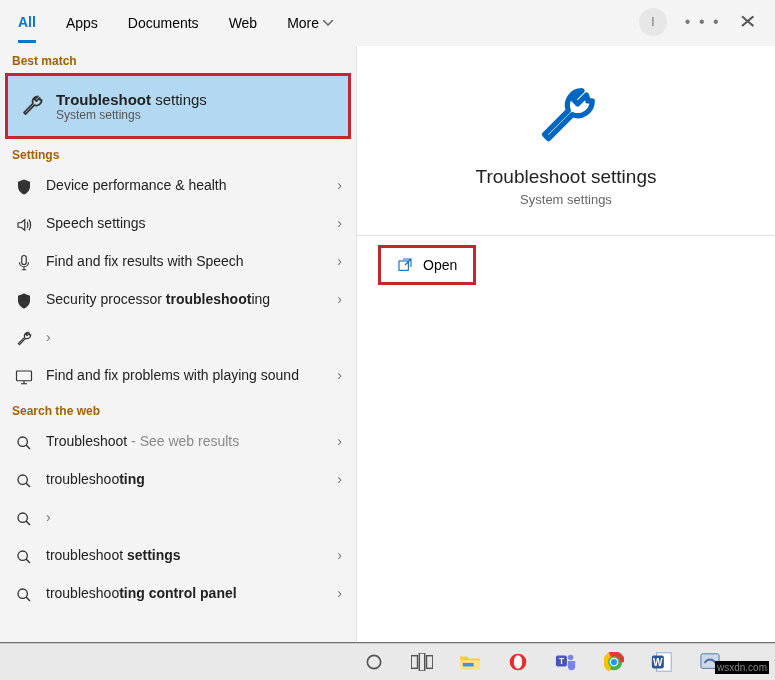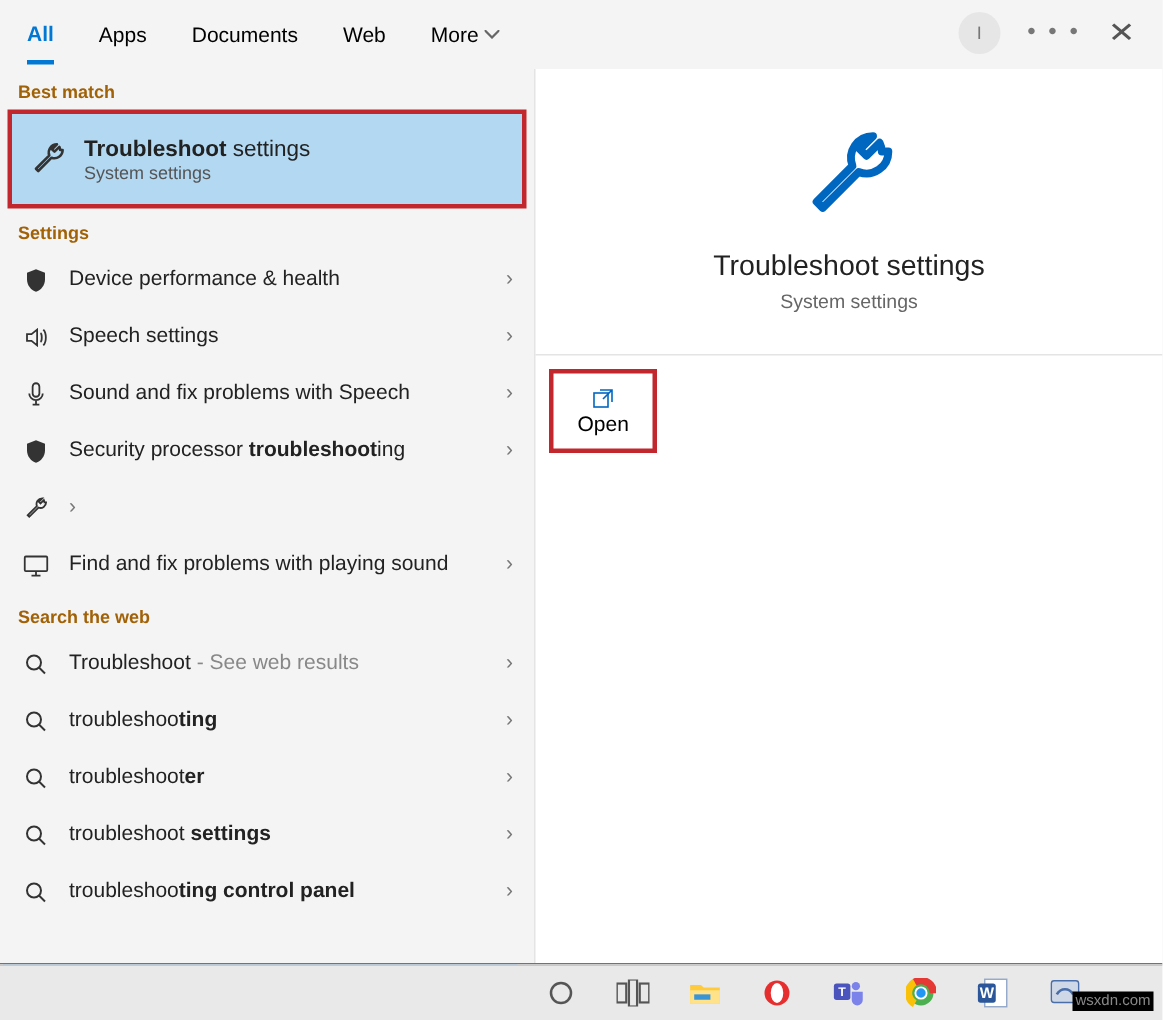--- a/index.html
+++ b/index.html
@@ -25,21 +25,21 @@
     .row { display: flex; padding: 9px 14px; gap: 12px; cursor:pointer; }
     .row-icon { width: 20px; height:20px; display:flex; align-items:center; justify-content:center; color:#333; flex-shrink:0; }
     .row-text { flex: 1; font-size: 14px; color:#222; line-height:1.25; }
     .row .chev { color:#777; font-size:14px; }
     .row-text .muted { color:#888; }
     .hero { text-align:center; padding: 28px 10px 16px; }
     .hero-icon { margin: 8px auto 10px; }
     .hero-title { font-size: 19px; color:#222; margin-top:6px; }
     .hero-sub { font-size: 13px; color:#666; margin-top:4px; }
     .divider { height:1px; background:#e4e4e4; margin: 12px 0; }
-    .open-btn { display:inline-flex; align-items:center; margin-left: 12px; padding:9px 16px; outline:3px solid #c1272d; font-size:14px; cursor:pointer;flex-direction:column; }
+    .open-btn { display:inline-flex; align-items:center; gap:10px; margin-left: 24px; padding:9px 16px; outline:3px solid #c1272d; font-size:14px; cursor:pointer; }
     .open-btn svg { flex-shrink:0; }
     .search-box { position:absolute; left:2px; bottom:2px; width:343px; height:35px; border:2px solid #0078d4; display:flex; align-items:center; gap:8px; padding:0 10px; background:#fff; }
     .search-box .txt { font-size:15px; color:#222; }
     .search-box .txt .muted { color:#aaa; }
     .search-box .caret { width:1px; height:18px; background:#222; animation:blink 1s infinite; }
     @keyframes blink { 50% { opacity:0; } }
     .taskbar { position:absolute; left:0; right:0; bottom:0; height:37px; background:#e9e9e9; border-top:1px solid #c8c8c8; display:flex; align-items:center; padding-left:360px; gap:20px; }
     .tb-item { width:28px; height:28px; display:flex; align-items:center; justify-content:center; cursor:pointer; }
     .wm { position:absolute; right:6px; bottom:6px; font-size:10px; color:#888; background:#000000; padding:1px 2px; }
     b { font-weight: 600; }
@@ -101,21 +101,21 @@
             </div>
           <div class="row-text">Speech settings</div>
           <div class="chev">›</div>
         </div>
         <div class="row">
           <div class="row-icon">
               <svg width="18" height="18" viewBox="0 0 24 24">
                 <path d="M12 2a3 3 0 0 1 3 3v6a3 3 0 0 1-6 0V5a3 3 0 0 1 3-3z M6 11a6 6 0 0 0 12 0 M12 17v4 M9 21h6" fill="none" stroke="#333" stroke-width="1.6"></path>
               </svg>
             </div>
-          <div class="row-text">Sound and fix problems with Speech</div>
+          <div class="row-text">Find and fix results with Speech</div>
           <div class="chev">›</div>
         </div>
         <div class="row">
           <div class="row-icon">
               <svg width="18" height="18" viewBox="0 0 24 24">
                 <path d="M12 2l8 3v6c0 5-3.4 9.4-8 11-4.6-1.6-8-6-8-11V5l8-3z" fill="#333"></path>
               </svg>
             </div>
           <div class="row-text"><span>Security processor </span><b>troubleshoot</b><span>ing</span></div>
           <div class="chev">›</div>
@@ -162,21 +162,20 @@
           <div class="row-text"><span>troubleshoo</span><b>ting</b></div>
           <div class="chev">›</div>
         </div>
         <div class="row">
           <div class="row-icon">
               <svg width="16" height="16" viewBox="0 0 24 24">
                 <circle cx="10" cy="10" r="7" fill="none" stroke="#333" stroke-width="2"></circle>
                 <path d="M15 15l6 6" stroke="#333" stroke-width="2"></path>
               </svg>
             </div>
-          <div class="row-text"><span>troubleshoot</span><b>er</b></div>
           <div class="chev">›</div>
         </div>
         <div class="row">
           <div class="row-icon">
               <svg width="16" height="16" viewBox="0 0 24 24">
                 <circle cx="10" cy="10" r="7" fill="none" stroke="#333" stroke-width="2"></circle>
                 <path d="M15 15l6 6" stroke="#333" stroke-width="2"></path>
               </svg>
             </div>
           <div class="row-text"><span>troubleshoot </span><b>settings</b></div>

